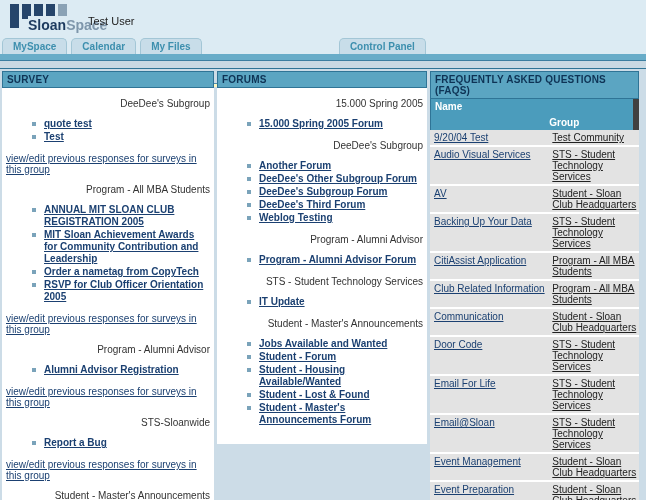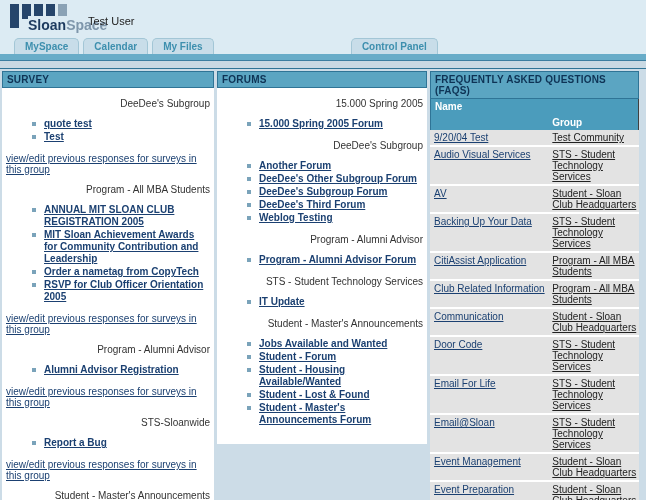--- a/index.html
+++ b/index.html
@@ -16,21 +16,21 @@
   .mitlogo .b1{height:24px}.mitlogo .b2{height:15px}.mitlogo .b3{height:24px}
   .mitlogo .b4{height:15px}.mitlogo .b5{height:24px;background:#8aa2b5;}
   .brandtext{
     position:absolute;left:18px;top:12px;background:#dcebf3;
     padding:1px 3px 1px 0;font-size:14px;font-weight:bold;white-space:nowrap;
   }
   .brandtext .p1{color:#1c3a5e;}
   .brandtext .p2{color:#7e96ab;}
   .username{position:absolute;left:88px;top:15px;font-size:11px;color:#222;}
   
-  .tabrow{background:#dcebf3;padding:2px 0 0 14px;display:flex;gap:4px;height:16px;}
+  .tabrow{background:#dcebf3;padding:2px 0 0 2px;display:flex;gap:4px;height:16px;}
   .tab{
     font-size:10px;font-weight:bold;color:#3d8fae;background:#c8dde9;
     border:1px solid #a3c6d6;border-bottom:none;border-radius:5px 5px 0 0;
     padding:2px 10px 1px 10px;cursor:pointer;white-space:nowrap;
   }
   .tab.active{background:#fef9c3;color:#132c47;border-color:#5090ad;margin-top:45px;}
   .tealbar{height:6px;background:#68acc8;border-bottom:1px solid #3c7ea0;}
   .strip{height:7px;background:#c9d9e3;}
   
   .content{
@@ -53,21 +53,21 @@
   ul.items{list-style:none;margin:9px 0 9px 26px;padding:0;}
   ul.items li{position:relative;padding:0 0 1px 12px;line-height:12px;}
   ul.items li::before{
     content:"";position:absolute;left:0;top:4px;width:4px;height:4px;
     background:#7aa3ba;
   }
   a.item-link{color:#1b4071;font-weight:bold;text-decoration:underline;}
   a.viewedit{display:block;margin:9px 0;color:#1b4071;text-decoration:underline;}
   
   .faqhead{
-    display:flex;background:#4b9cbc;border-left:1px solid #2f7496;border-right:1px solid #404040;
+    display:flex;background:#4b9cbc;border-left:1px solid #2f7496;border-right:6px solid #404040;
     color:#fff;font-size:10px;font-weight:bold;
   }
   .faqhead .c1{width:57%;padding:2px 4px;}
   .faqhead .c2{width:43%;padding:2px 2px;margin-top:16px;}
   .faqbody{background:#fff;flex:1;overflow:hidden;}
   .faqrow{display:flex;background:#e3e3e3;border-bottom:2px solid #fff;}
   .faqrow .c1{width:57%;padding:2px 4px;font-size:10px;line-height:11px;}
   .faqrow .c2{width:43%;padding:2px 2px;font-size:10px;line-height:11px;color:#222;text-decoration:underline;}
   .faqrow a{color:#1b4071;text-decoration:underline;font-weight:normal;}
 </style>

